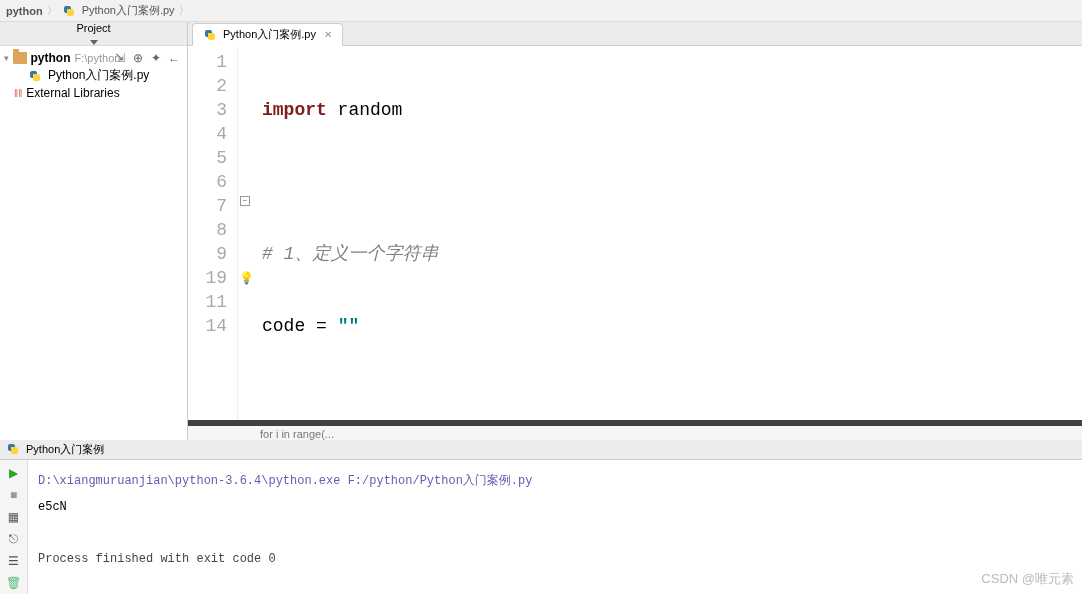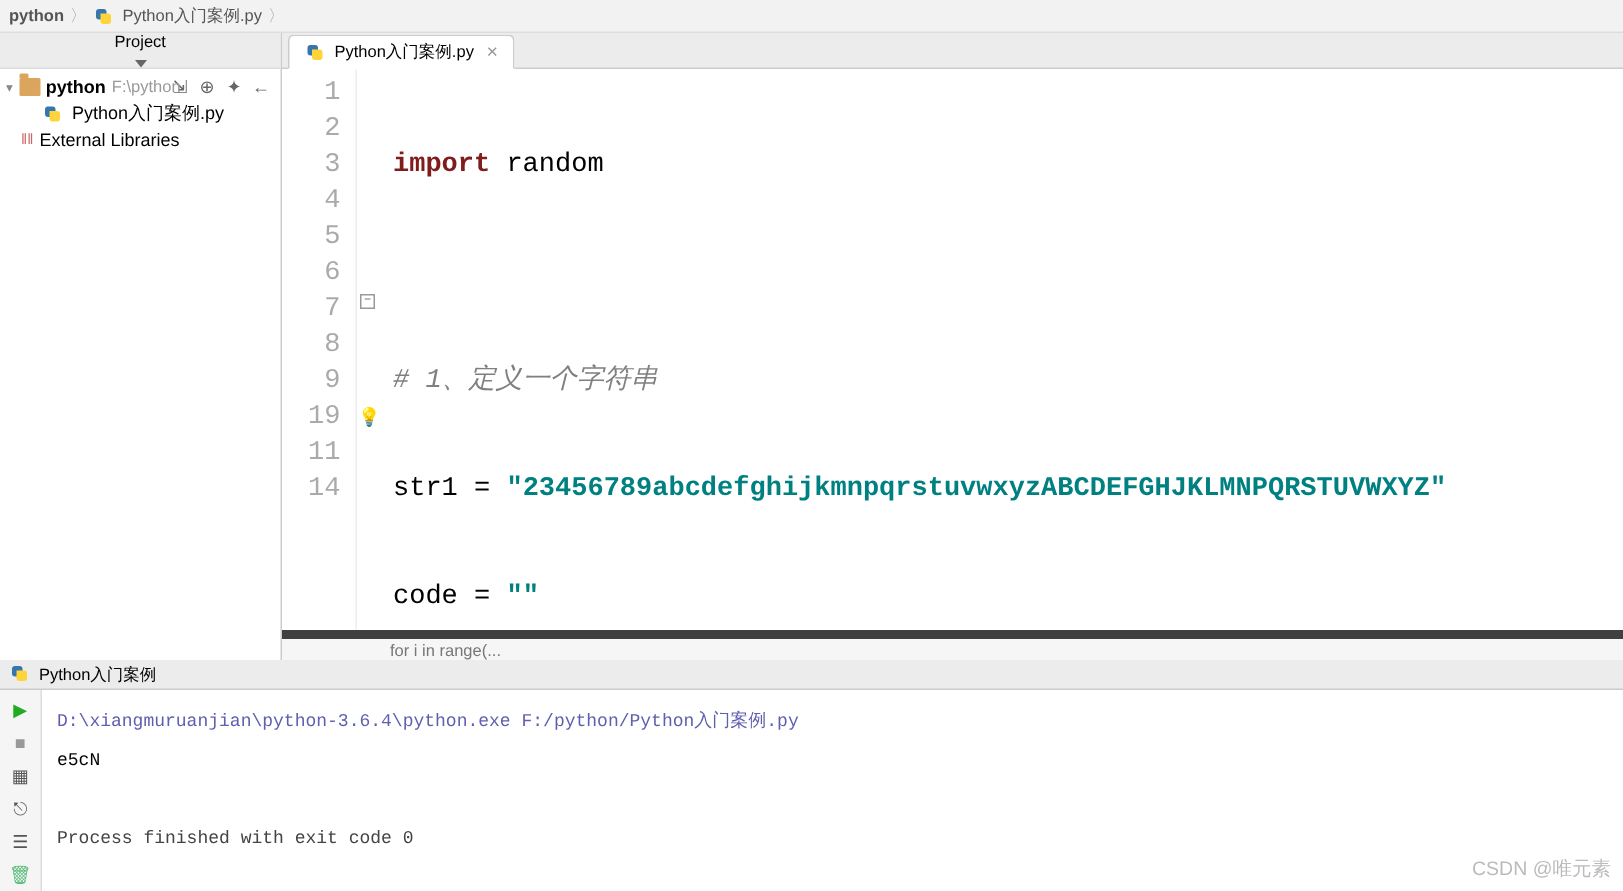--- a/index.html
+++ b/index.html
@@ -113,21 +113,20 @@
         <div>14</div>
       </div>
       <div class="ann-gutter">
         <div class="fold" style="top:150px;">−</div>
         <div class="bulb" style="top:221px;">💡</div>
       </div>
       <div class="code-lines">
         <div class="line"><span class="kw">import</span><span> random</span></div>
         <div class="line"></div>
         <div class="line"><span class="cmt"># 1、定义一个字符串</span></div>
-        <div class="line"><span>str1 = </span><span class="str">"23456789abcdefghijkmnpqrstuvwxyzABCDEFGHJKLMNPQRSTUVWXYZ"</span></div>
         <div class="line"><span>code = </span><span class="str">""</span></div>
         
         
         
         
         
         
         
       </div>
     </div>

